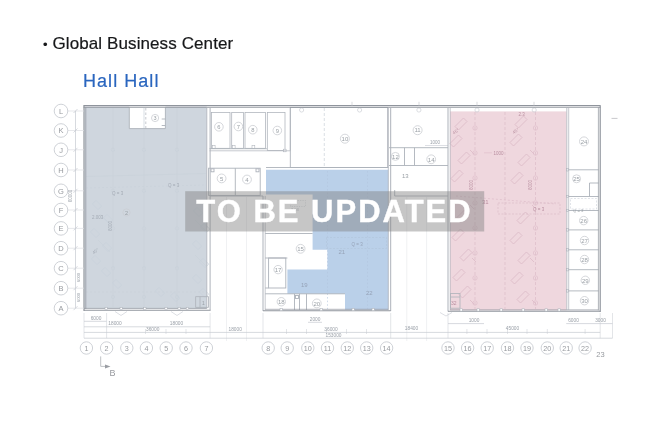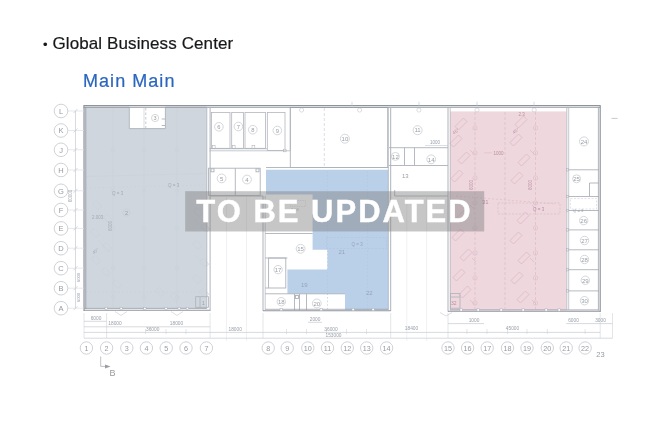--- a/index.html
+++ b/index.html
@@ -5,21 +5,21 @@
   html,body{margin:0;padding:0;}
   body{width:660px;height:440px;background:#ffffff;font-family:"Liberation Sans",sans-serif;overflow:hidden;position:relative;}
   .title{position:absolute;left:43px;top:34px;font-size:17px;color:#17181a;-webkit-text-stroke:0.2px #17181a;letter-spacing:0.1px;text-align:right;}
   .subtitle{position:absolute;left:83px;top:70.5px;font-size:18px;color:#2a66bf;-webkit-text-stroke:0.2px #2a66bf;letter-spacing:1.05px;}
 </style>
 </head>
 <body>
 
 <div class="title"><span style="font-size:13px;">•</span>&nbsp;Global Business Center</div>
 
-<div class="subtitle">Main Main</div>
+<div class="subtitle">Hall Hall</div>
 
 <svg width="660" height="440" viewBox="0 0 660 440" style="position:absolute;left:0;top:0;">
 
 <path d="M84.5,106.5 H206.8 V308.5 H84.5 Z M129.3,106.5 H165.4 V128.6 H129.3 Z" fill="#cfd6de" fill-rule="evenodd"></path>
 
 <path d="M266,169.8 L388.3,169.8 L388.3,309.8 L345,309.8 L345,293.8 L287.4,293.8 L287.4,269.5 L327.4,269.5 L327.4,249.8 L312.6,249.8 L312.6,194.5 L266,194.5 Z" fill="#bad0e9"></path>
 
 <rect x="450" y="111.4" width="116.5" height="198.9" fill="#efd7de"></rect>
 
 <g stroke="#c8d1da" stroke-width="0.7" fill="none">

